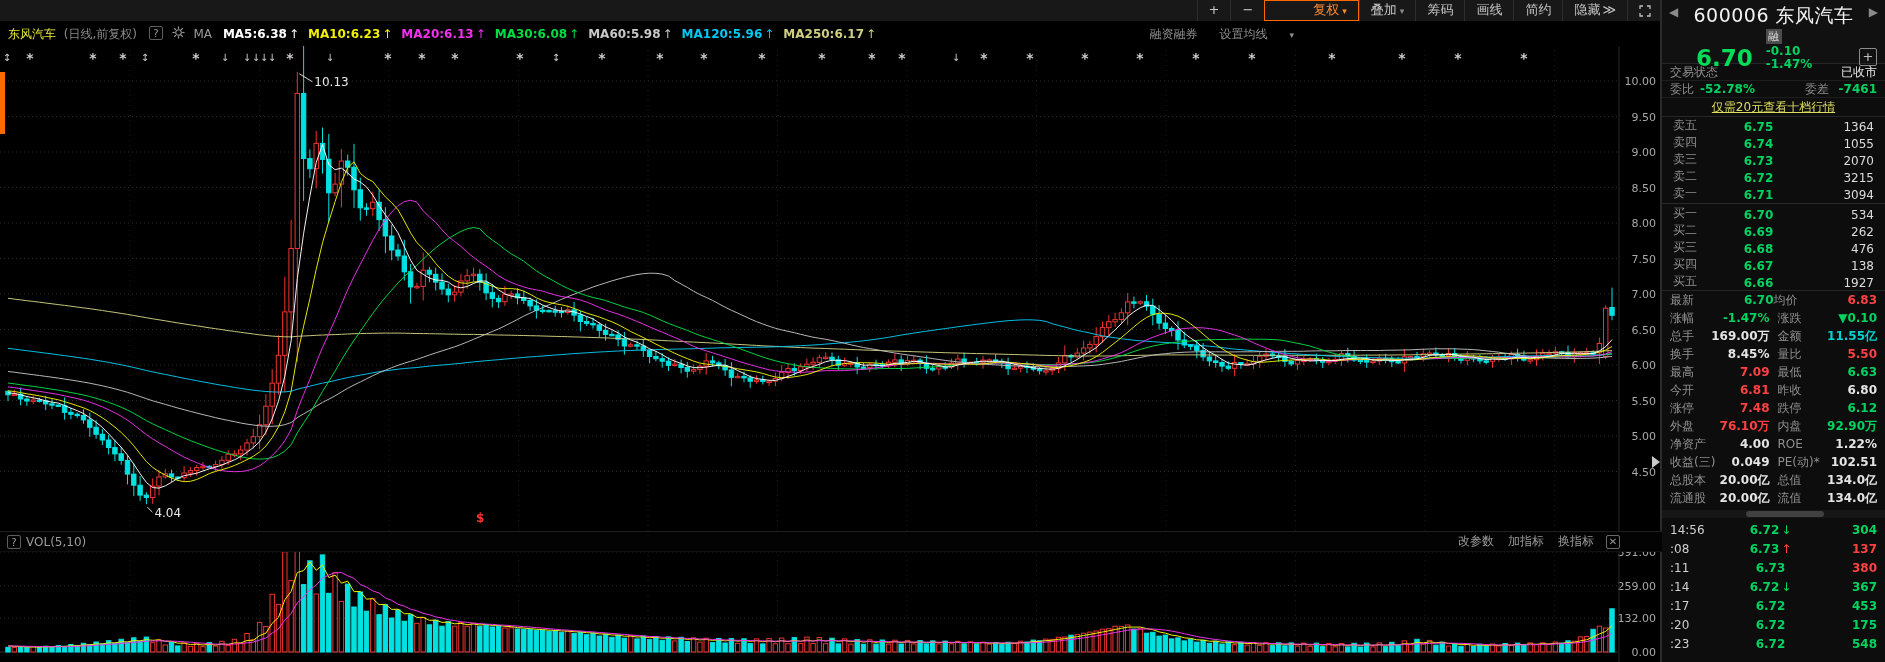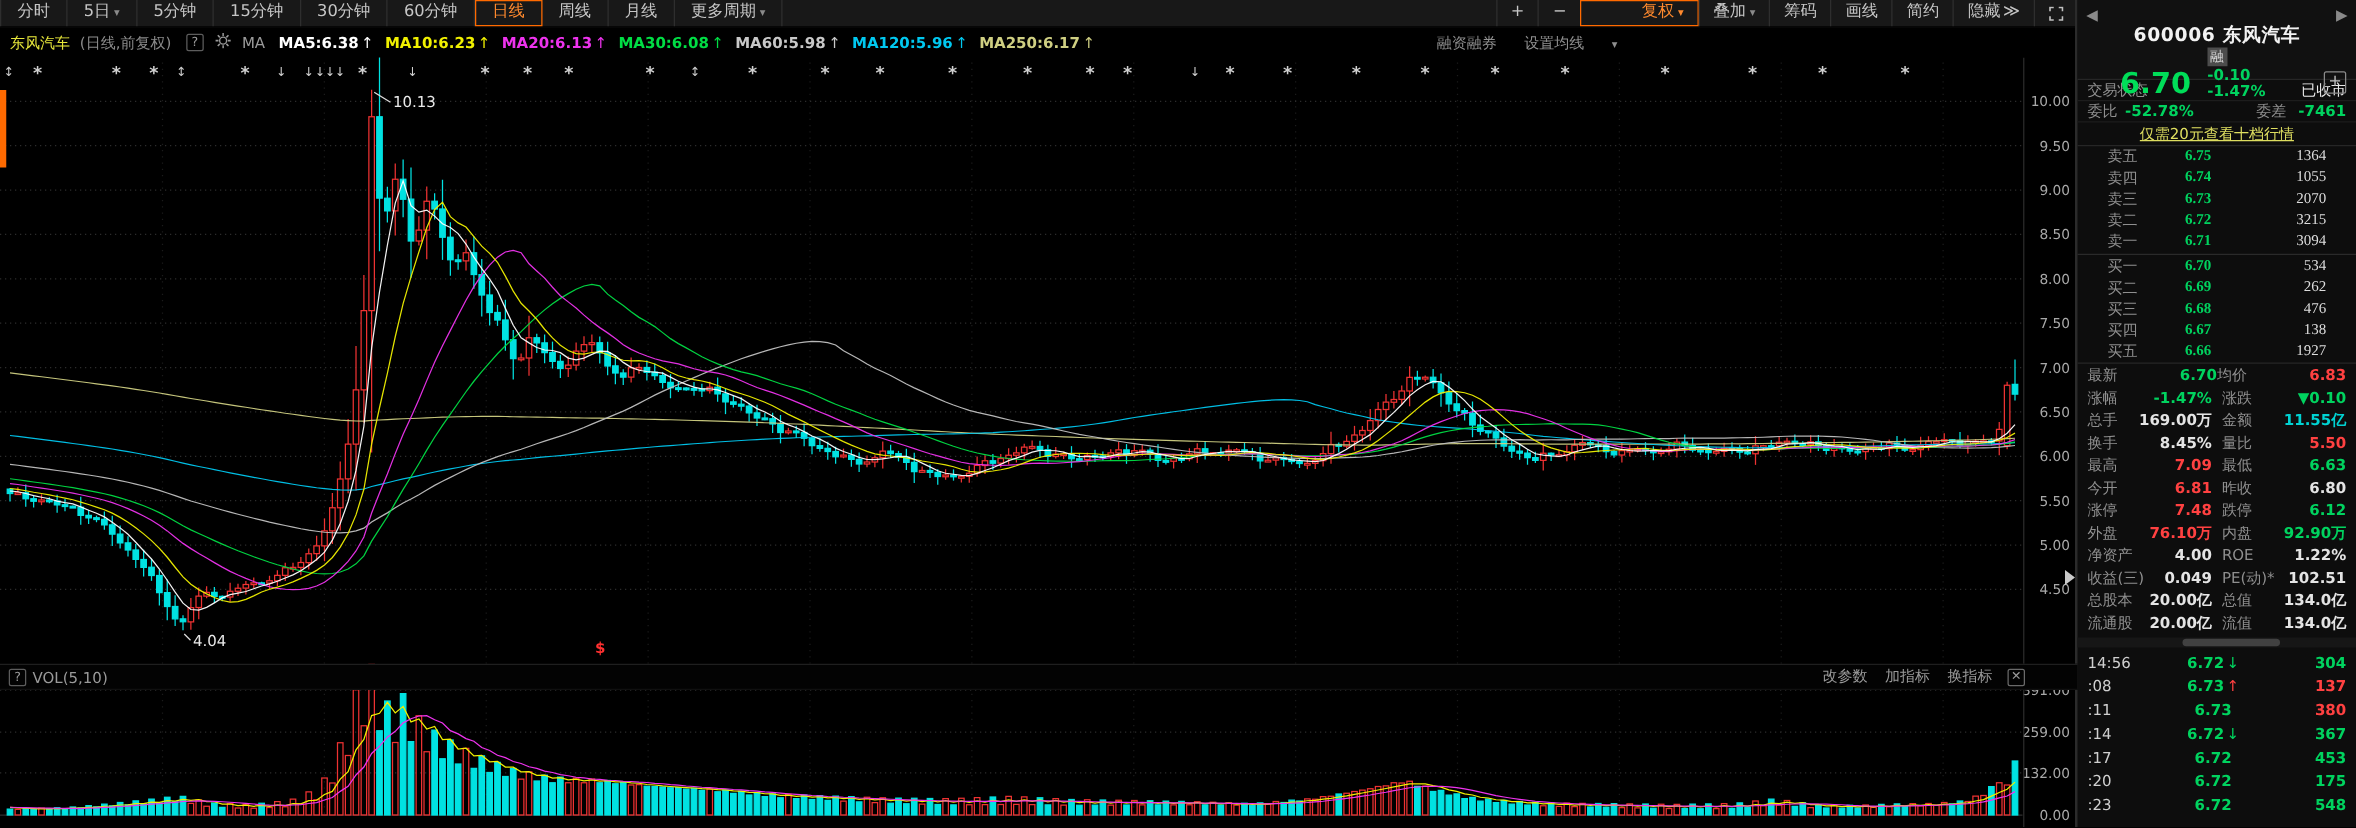--- a/index.html
+++ b/index.html
@@ -48,37 +48,37 @@
   
   .left-flag{position:absolute;left:0;top:72px;width:5px;height:62px;background:#ff6a00;z-index:2;}
   .collapse{position:absolute;left:1652px;top:456px;width:0;height:0;border-left:8px solid #c9c9c9;
     border-top:6px solid transparent;border-bottom:6px solid transparent;z-index:4;}
   
   .panel{position:absolute;left:1660px;top:0;width:225px;height:662px;background:#0d0d0d;
     border-left:2px solid #2b2b2b;font-size:12px;}
   .p-header{height:64px;border-bottom:1px solid #262626;position:relative;background:#111;}
   .p-nav{position:absolute;top:5px;color:#8a8a8a;font-size:12px;}
   .p-nav.prev{left:7px;} .p-nav.next{right:7px;}
-  .p-code-row{text-align:center;padding-top:19px;color:#f2f2f2;font-size:15px;font-weight:bold;letter-spacing:.5px;}
+  .p-code-row{text-align:center;padding-top:3px;color:#f2f2f2;font-size:19px;font-weight:normal;letter-spacing:.5px;}
   .p-badge{display:block;width:16px;height:15px;line-height:15px;margin:0 auto;background:#4c4c4c;
     color:#ddd;font-size:11px;text-align:center;font-weight:normal;}
   .p-price-row{position:relative;height:28px;display:flex;align-items:center;padding-left:34px;}
   .p-price{font-size:23px;font-weight:bold;color:#00dd58;}
   .p-chg{margin-left:13px;color:#00d35f;font-size:12px;line-height:13px;font-weight:bold;}
   .p-add{position:absolute;right:8px;top:4px;width:18px;height:18px;border:1px solid #8a8a8a;
     color:#c0c0c0;text-align:center;line-height:16px;font-size:13px;border-radius:2px;}
   .p-row{height:17px;display:flex;align-items:center;padding:0 8px;border-bottom:1px solid #1d1d1d;}
   .lab{color:#8f8f8f;}
   .p-row .val-r{margin-left:auto;color:#e8e8e8;}
   .p-row .v{font-weight:bold;margin-left:6px;}
   .p-row .lab2{margin-left:auto;}
   .p-row .v2{font-weight:bold;margin-left:6px;min-width:42px;text-align:right;}
   .promo{height:19px;line-height:18px;text-align:center;color:#dede60;border-bottom:1px solid #262626;}
   .promo span{text-decoration:underline;}
-  .book-row{height:17px;display:flex;align-items:flex-start;padding:0 24px;font-family:Liberation Serif, serif;}
+  .book-row{height:17px;display:flex;align-items:flex-end;padding:0 11px;}
   .b-label{width:34px;color:#8f8f8f;}
   .b-price{flex:1;text-align:center;font-weight:bold;color:#00d35f;}
   .b-vol{width:64px;text-align:right;color:#dcdcdc;}
   .book-sep{border-top:1px solid #2a2a2a;margin:1px 0;}
   .stats{border-top:1px solid #262626;}
   .stat-row{height:18px;display:flex;align-items:center;padding:0 8px;}
   .half{display:flex;flex:1;align-items:baseline;}
   .half .lab{white-space:nowrap;}
   .half .sv{font-weight:bold;flex:1;text-align:right;white-space:nowrap;}
   .up{color:#ff4141;} .down{color:#00d35f;} .flat{color:#e4e4e4;} .cyan{color:#00d2d2;}
@@ -90,32 +90,20 @@
   .t-price{flex:1;text-align:center;font-weight:bold;color:#00d35f;}
   .t-arrow{font-weight:normal;margin-left:2px;}
   .t-vol{width:52px;text-align:right;font-weight:bold;}
 </style>
 </head>
 <body>
 
 <div class="screen">
 
   <div class="topbar">
-    <div class="tabs" id="tabs">
-        <div class="tab">分时</div>
-        <div class="tab">5日<span class="caret">▾</span></div>
-        <div class="tab">5分钟</div>
-        <div class="tab">15分钟</div>
-        <div class="tab">30分钟</div>
-        <div class="tab">60分钟</div>
-        <div class="tab active">日线</div>
-        <div class="tab">周线</div>
-        <div class="tab">月线</div>
-        <div class="tab">更多周期<span class="caret">▾</span></div>
-      </div>
     <div class="tools" id="tools">
         <div class="tool">+</div>
         <div class="tool">−</div>
         <div class="tool accent">复权<span class="caret">▾</span></div>
         <div class="tool">叠加<span class="caret">▾</span></div>
         <div class="tool">筹码</div>
         <div class="tool">画线</div>
         <div class="tool">简约</div>
         <div class="tool">隐藏<span style="margin-left: 2px;">≫</span></div>
         <div class="tool fs">

